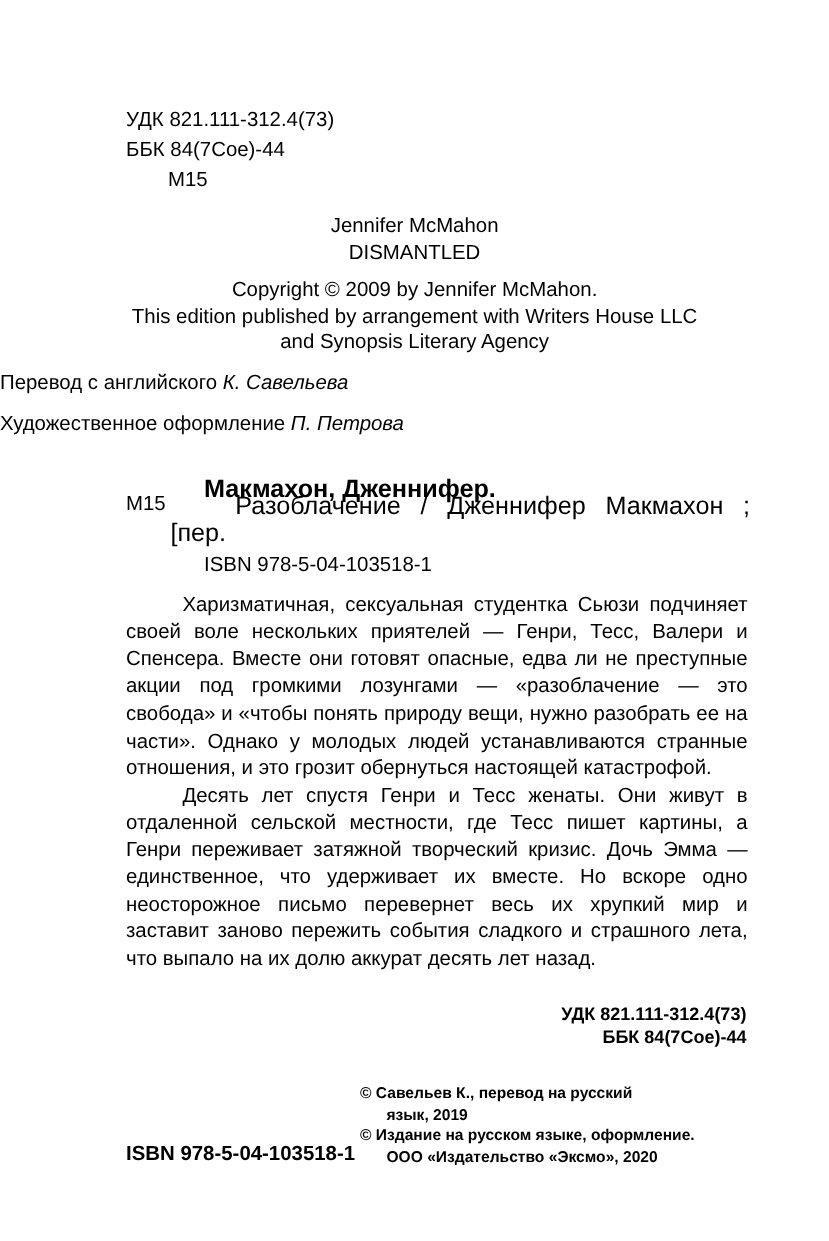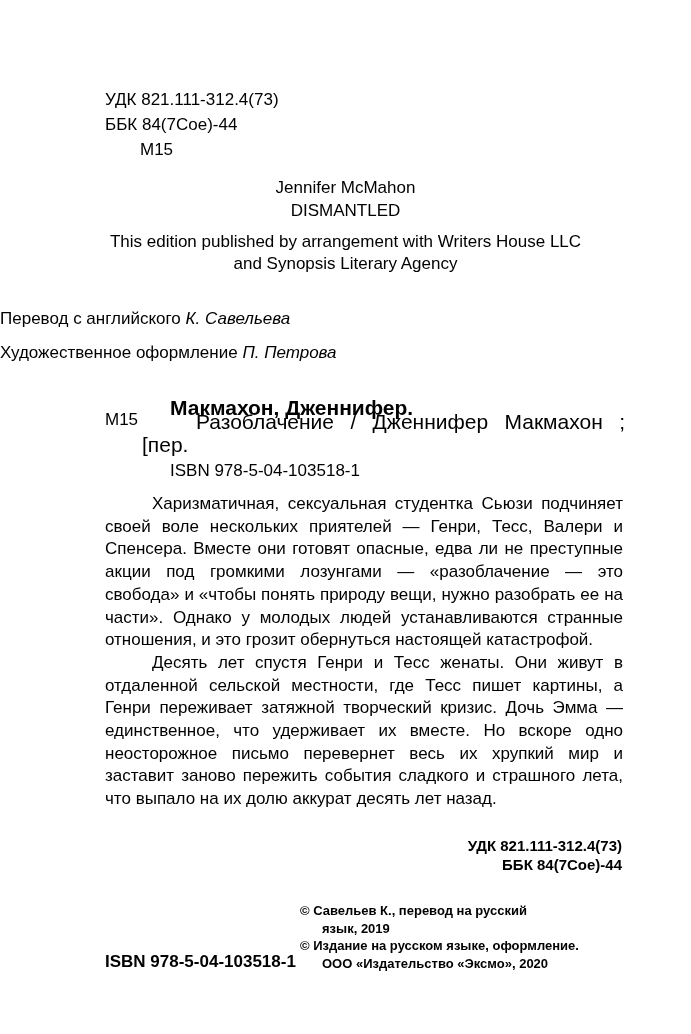--- a/index.html
+++ b/index.html
@@ -59,20 +59,21 @@
     <div>ББК 84(7Сое)-44</div>
     <div class="code-indent">М15</div>
   </div>
 
   <div class="orig-block">
     <div>Jennifer McMahon</div>
     <div>DISMANTLED</div>
   </div>
 
   <div class="copyright-block">
+    <div>Copyright © 2009 by Jennifer McMahon.</div>
     <div>This edition published by arrangement with Writers House LLC</div>
     <div>and Synopsis Literary Agency</div>
   </div>
 
   <div class="translator-line">
     <span>Перевод с английского</span>
     <span class="ital">К. Савельева</span>
   </div>
 
   <div class="design-line">

